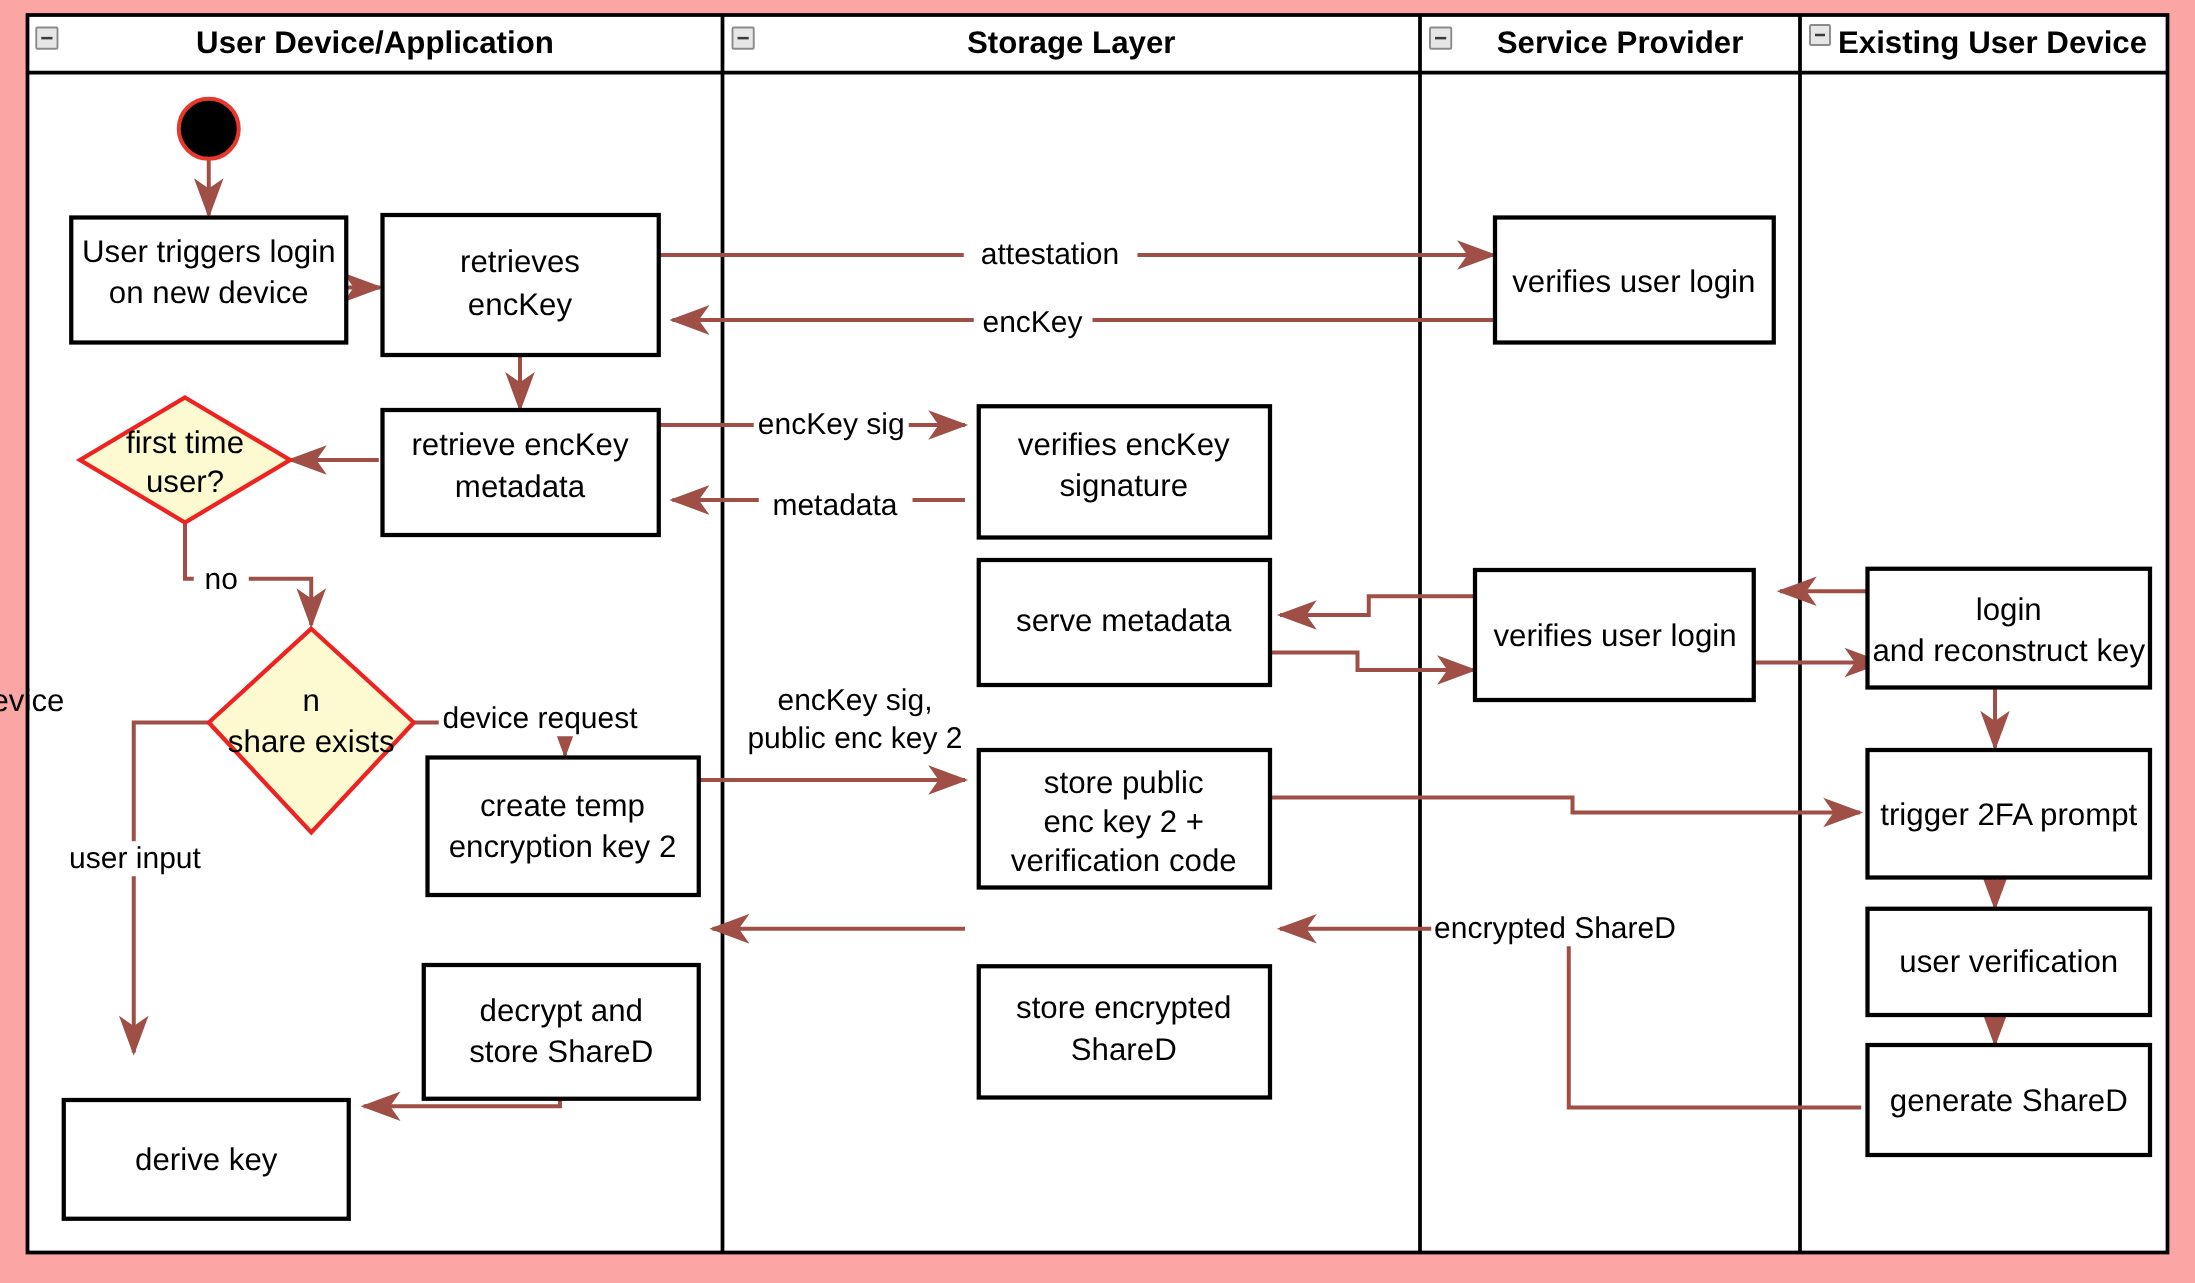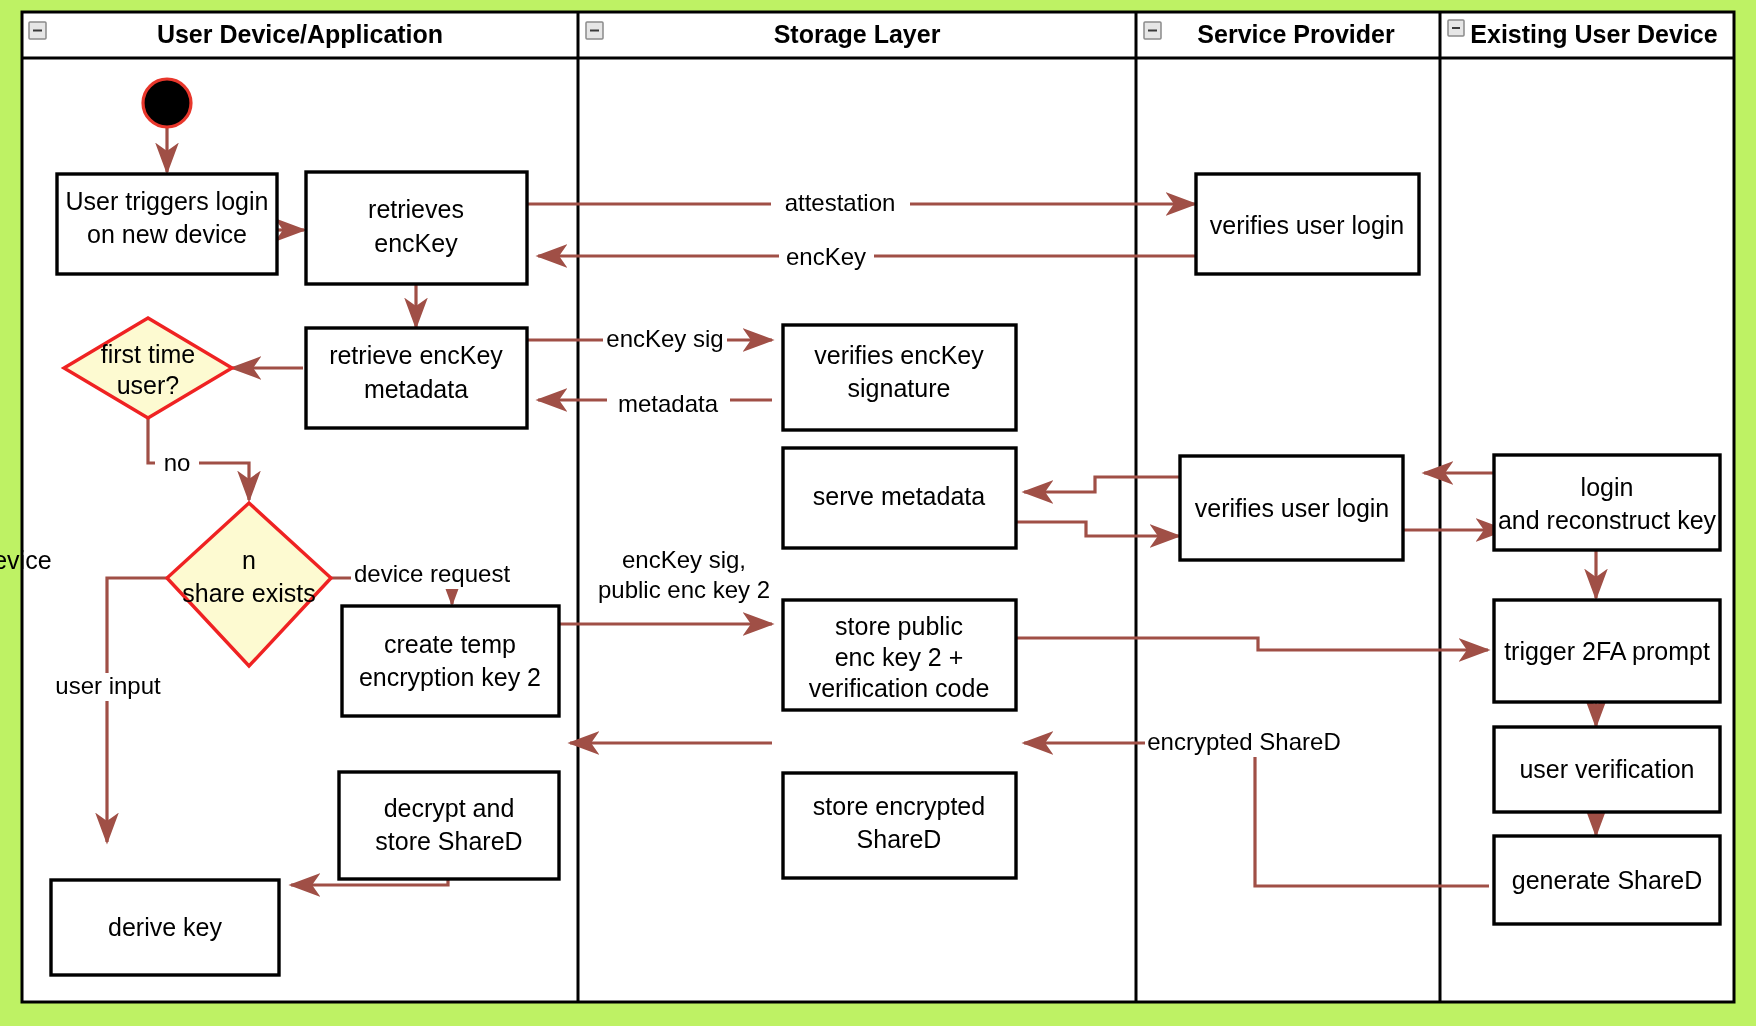--- a/index.html
+++ b/index.html
@@ -1,17 +1,17 @@
 <!DOCTYPE html>
 <html><head>
 <meta charset="utf-8">
 <style>
   html,body{margin:0;padding:0;background:#ffffff;}
   body{font-family:"Liberation Sans",sans-serif;}
-  #stage{position:relative;width:1756px;height:1026px;background:#bef264;overflow:hidden;}
+  #stage{position:relative;width:1756px;height:1026px;background:#fca5a5;overflow:hidden;}
   svg#diagram{position:absolute;left:0;top:0;width:1756px;height:1026px;}
   .lane-title{font-weight:bold;font-size:25px;fill:#000000;text-anchor:middle;dominant-baseline:middle;}
   .node-text{font-size:25px;fill:#000000;text-anchor:middle;dominant-baseline:middle;}
   .edge-text{font-size:24px;fill:#000000;text-anchor:middle;dominant-baseline:middle;}
   .frame{fill:#ffffff;stroke:#000000;stroke-width:3;}
   .lane-div{stroke:#000000;stroke-width:3;fill:none;}
   .act{fill:#ffffff;stroke:#000000;stroke-width:3.4;}
   .dec{fill:#fdfad1;stroke:#ef2222;stroke-width:3.4;}
   .flow{stroke:#a04f46;stroke-width:3.2;fill:none;}
   .startdot{fill:#000000;stroke:#e8372c;stroke-width:3.2;}

